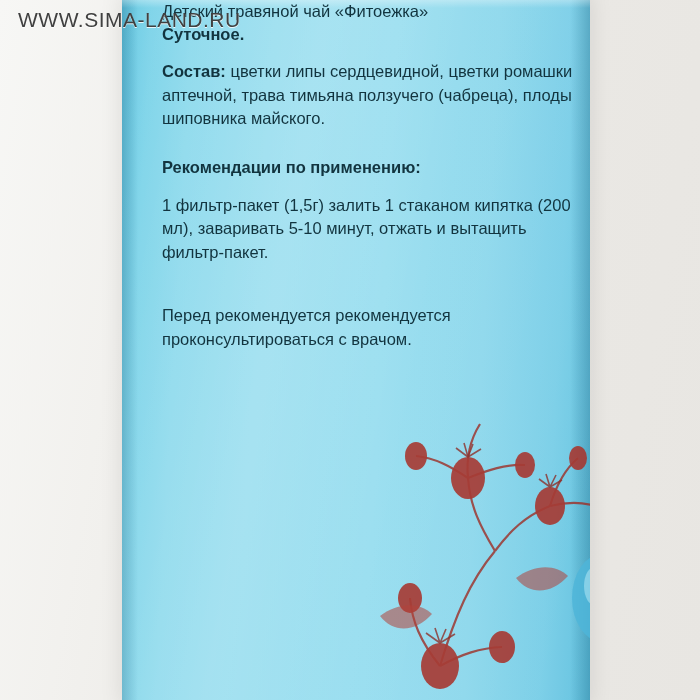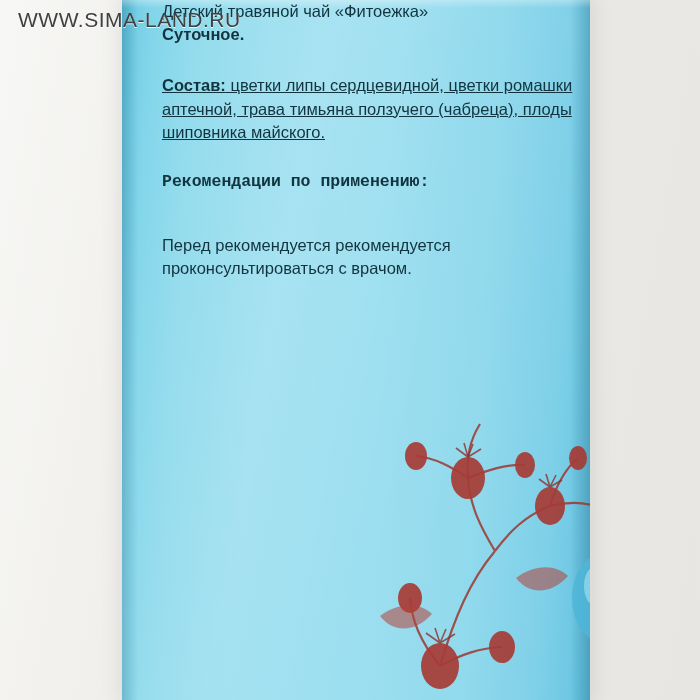--- a/index.html
+++ b/index.html
@@ -112,34 +112,34 @@
     position: absolute;
     left: 40px;
     top: 6px;
     width: 412px;
     color: #12343f;
     font-size: 16.5px;
     line-height: 1.42;
   }
 
   .para { margin: 0 0 0 0; }
-  .para + .para { margin-top: 28px; text-decoration: underline; }
+  .para + .para { margin-top: 14px; }
 
   .title-line {
     font-size: 16.5px;
     line-height: 1.4;
   }
   .title-line .sub { font-weight: bold; }
 
   .label { font-weight: bold; }
 
   .spacer-lg { height: 26px; }
   .spacer-md { height: 20px; }
 
-  .para-rec-head { font-weight: bold; font-family: Liberation Mono, monospace; }
+  .para-rec-head { font-weight: bold; }
 
   
   .top-glare {
     position: absolute;
     left: 0; top: 0;
     width: 100%; height: 14px;
     background: linear-gradient(180deg, rgba(255,255,255,0.55), rgba(255,255,255,0));
     pointer-events: none;
   }
 </style>
@@ -203,20 +203,21 @@
       </div>
 
       <div class="para">
         <span class="label">Состав:</span><span> цветки липы сердцевидной, цветки ромашки аптечной, трава тимьяна ползучего (чабреца), плоды шиповника майского.</span>
       </div>
 
       <div class="spacer-lg"></div>
 
       <div class="para para-rec-head">Рекомендации по применению:</div>
 
+      <div class="para">1 фильтр-пакет (1,5г) залить 1 стаканом кипятка  (200 мл), заваривать 5-10 минут, отжать и вытащить фильтр-пакет.</div>
 
       <div class="spacer-md"></div>
 
 
       <div class="spacer-md"></div>
 
       <div class="para">Перед рекомендуется рекомендуется проконсультироваться с врачом.</div>
     </div>
 
   </div>

